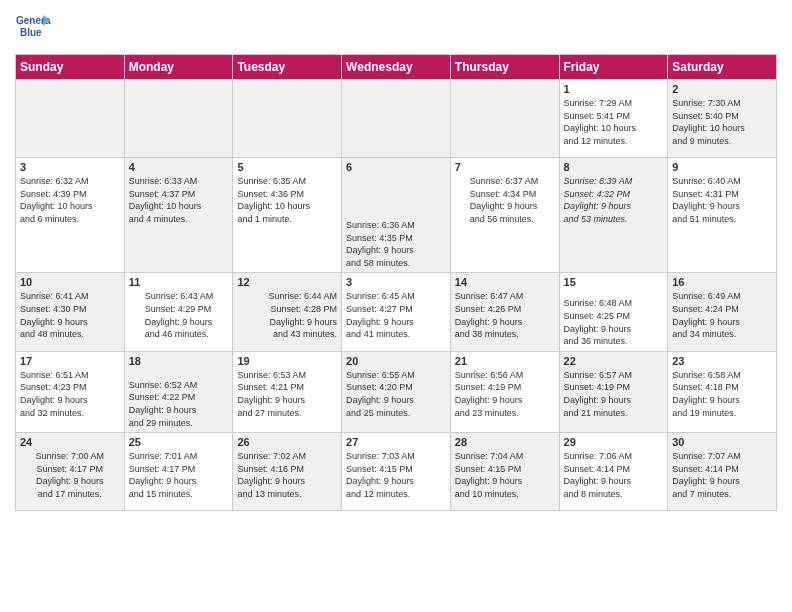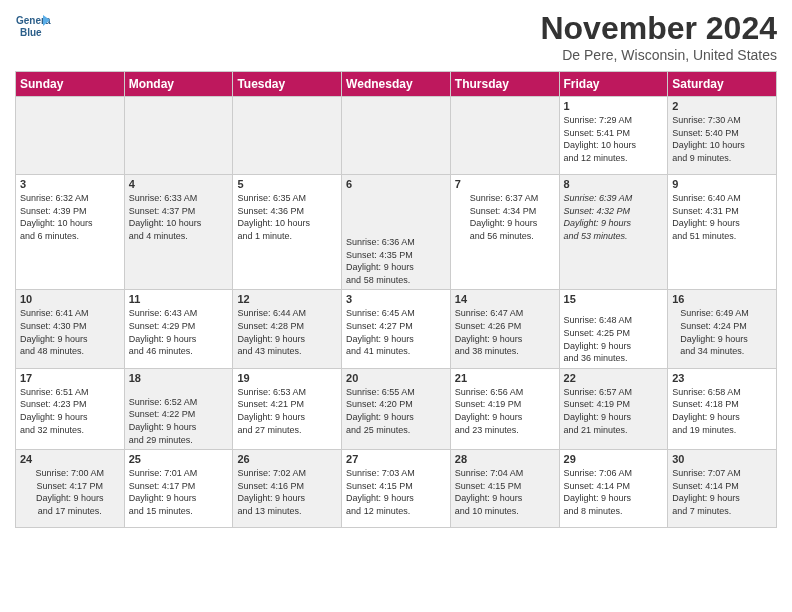--- a/index.html
+++ b/index.html
@@ -53,24 +53,20 @@
     <div style="display:flex;align-items:center;gap:3px;">
       <div style="position:relative;width:36px;height:36px;">
         <svg width="36" height="36" viewBox="0 0 36 36">
           <text x="1" y="14" font-size="10" font-weight="bold" fill="#2c5f8a" font-family="Arial">General</text>
           <text x="5" y="26" font-size="10" font-weight="bold" fill="#2c5f8a" font-family="Arial">Blue</text>
           <polygon points="28,5 35,10 28,16" fill="#5baee8"></polygon>
         </svg>
       </div>
     </div>
   </div>
-    <div class="title-section">
-      <div class="month-title">November 2024</div>
-      <div class="location">De Pere, Wisconsin, United States</div>
-    </div>
   </div>
 
   <table class="calendar">
     <thead>
       <tr>
         <th>Sunday</th>
         <th>Monday</th>
         <th>Tuesday</th>
         <th>Wednesday</th>
         <th>Thursday</th>
@@ -154,28 +150,28 @@
         <tr>
           <td class="shaded">
             <div class="day-num">10</div>
             <div class="day-info" style="white-space: pre-line;">Sunrise: 6:41 AM
 Sunset: 4:30 PM
 Daylight: 9 hours
 and 48 minutes.</div>
           </td>
           <td class="white">
             <div class="day-num">11</div>
-            <div class="day-info" style="white-space: pre-line;">Sunrise: 6:43 AM
+            <div class="day-info" style="white-space: pre-line; margin-left: 16px;">Sunrise: 6:43 AM
 Sunset: 4:29 PM
 Daylight: 9 hours
 and 46 minutes.</div>
           </td>
           <td class="shaded">
             <div class="day-num">12</div>
-            <div class="day-info" style="white-space: pre-line;">Sunrise: 6:44 AM
+            <div class="day-info" style="white-space: pre-line; text-align: right;">Sunrise: 6:44 AM
 Sunset: 4:28 PM
 Daylight: 9 hours
 and 43 minutes.</div>
           </td>
           <td class="white">
             <div class="day-num">3</div>
             <div class="day-info" style="white-space: pre-line;">Sunrise: 6:45 AM
 Sunset: 4:27 PM
 Daylight: 9 hours
 and 41 minutes.</div>
@@ -189,21 +185,21 @@
           </td>
           <td class="white">
             <div class="day-num">15</div>
             <div class="day-info" style="white-space: pre-line; margin-top: 9px;">Sunrise: 6:48 AM
 Sunset: 4:25 PM
 Daylight: 9 hours
 and 36 minutes.</div>
           </td>
           <td class="shaded">
             <div class="day-num">16</div>
-            <div class="day-info" style="white-space: pre-line; margin-left: 8px;">Sunrise: 6:49 AM
+            <div class="day-info" style="white-space: pre-line;">Sunrise: 6:49 AM
 Sunset: 4:24 PM
 Daylight: 9 hours
 and 34 minutes.</div>
           </td>
         </tr>
         <tr>
           <td class="white">
             <div class="day-num">17</div>
             <div class="day-info" style="white-space: pre-line;">Sunrise: 6:51 AM
 Sunset: 4:23 PM

